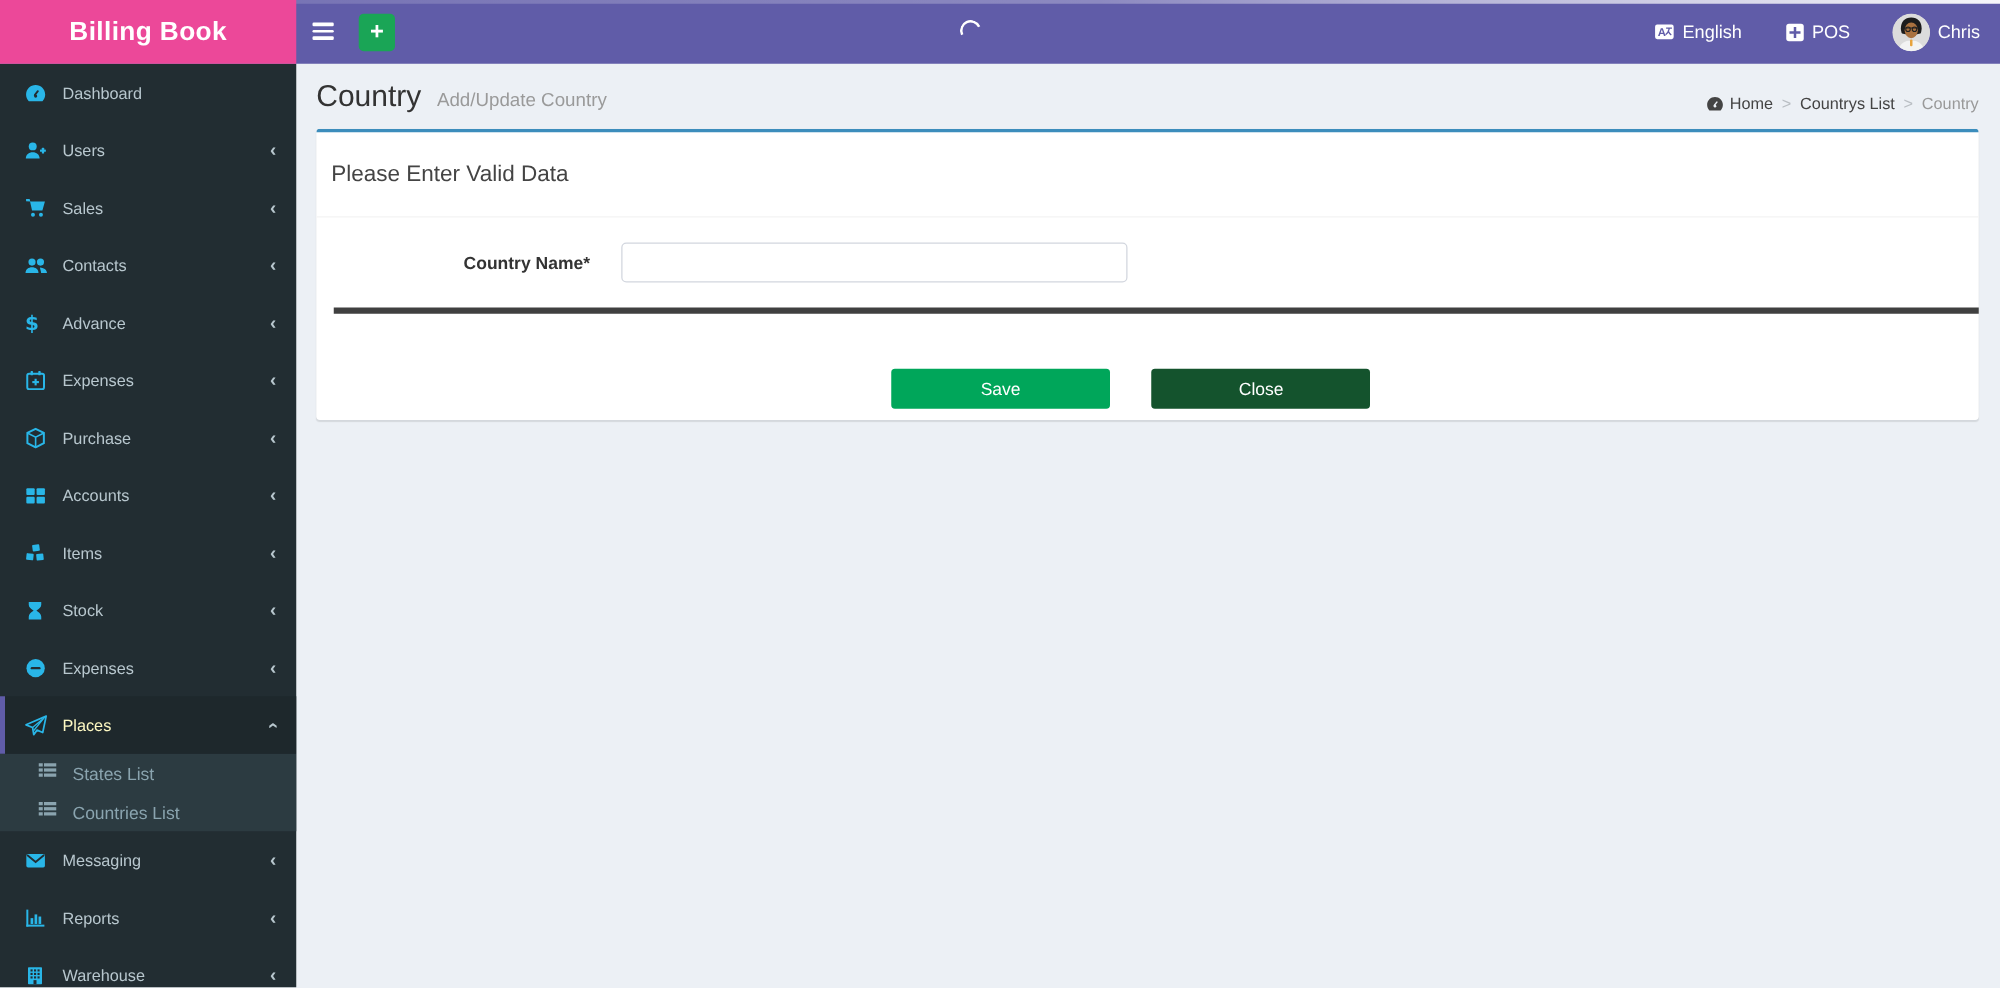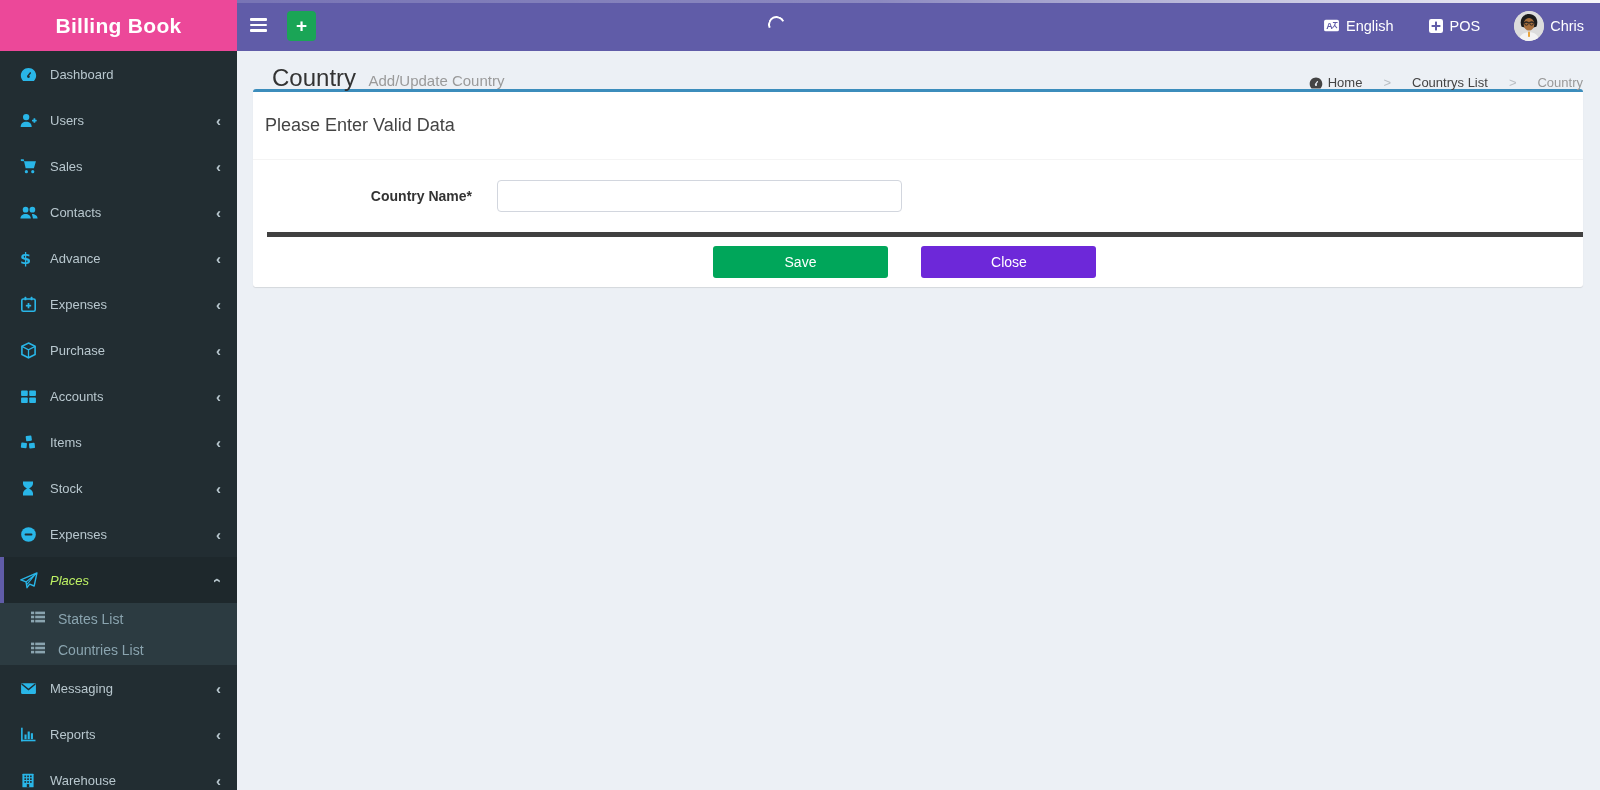--- a/index.html
+++ b/index.html
@@ -29,49 +29,49 @@
   .avatar-wrap { width:30px; height:30px; border-radius:50%; overflow:hidden; background:#dcdcdc; flex:0 0 auto; }
 
   
   .sidebar { position:absolute; top:51px; left:0; width:237px; height:739px; background:#222d32; z-index:10; }
   .menu { list-style:none; }
   .menu-item { height:46px; display:flex; align-items:center; padding-left:16px; cursor:pointer; position:relative; border-left:4px solid transparent; }
   .menu-item .mi { width:22px; display:flex; align-items:center; justify-content:flex-start; flex:0 0 22px; }
   .menu-item .ml { color:#b8c7ce; font-size:13px; margin-left:8px; }
   .menu-item .chev { position:absolute; right:16px; color:#b8c7ce; font-size:15px; font-weight:bold; line-height:1; }
   .menu-item.active { background:#1e282c; border-left:4px solid #605ca8; }
-  .menu-item.active .ml { color:#bef264;font-style:italic; }
+  .menu-item.active .ml { color:#fef9c3; }
   .dollar { color:#29b6e8; font-weight:bold; font-size:16px; font-family:"DejaVu Sans",sans-serif; }
   .submenu { list-style:none; background:#2c3b41; }
   .submenu-item { height:31px; display:flex; align-items:center; padding-left:30px; cursor:pointer; }
   .submenu-item .mi { width:20px; flex:0 0 20px; }
   .submenu-item .ml { color:#8aa4af; font-size:14px; margin-left:8px; }
   .chev-down { transform:rotate(90deg); display:inline-block; }
 
   
   .content { position:absolute; left:237px; top:51px; width:1363px; height:739px; background:#ecf0f5; }
-  .content-header { padding:13px 17px 8px 16px; position:relative; height:38px;margin-left:19px; }
+  .content-header { padding:13px 17px 8px 16px; position:relative; height:52px; }
   .page-title { display:inline; font-size:24px; font-weight:normal; color:#333; }
   .page-subtitle { display:inline; font-size:15px; color:#9a9a9a; margin-left:8px; }
-  .breadcrumb { position:absolute; right:17px; top:24px; font-size:13px; color:#444; display:flex; align-items:center; gap:21px; }
+  .breadcrumb { position:absolute; right:17px; top:24px; font-size:13px; color:#444; display:flex; align-items:center; gap:7px; }
   .breadcrumb .bc-link { color:#444; cursor:pointer; display:flex; align-items:center; gap:5px; }
   .breadcrumb .bc-sep { color:#b9bec3; }
   .breadcrumb .bc-active { color:#999; }
 
   .box { margin:0 17px 0 16px; background:#fff; border-top:3px solid #3c8dbc; border-radius:3px;
     box-shadow:0 1px 1px rgba(0,0,0,.1); }
   .box-header { padding:23px 12px; font-size:18px; color:#444; border-bottom:1px solid #f4f4f4; }
   .box-body { padding:20px 0; border-bottom:5px solid #404040;margin-left:14px; }
   .form-row { display:flex; align-items:center; }
   .form-label { width:230px; text-align:right; padding-right:25px; font-weight:bold; font-size:14px; color:#333; }
   .form-input { width:405px; height:32px; border:1px solid #d2d6de; border-radius:4px; padding:0 10px; font-size:14px; color:#555; outline:none; font-family:inherit; }
   .box-footer { padding:9px 0 9px 460px; }
   .btn { width:175px; height:32px; border:none; border-radius:3px; color:#fff; font-size:14px; cursor:pointer; font-family:inherit; }
   .btn-save { background:#00a65a; margin-right:29px; }
-  .btn-close { background:#6d28d9; }
+  .btn-close { background:#14532d;margin-top:35px; }
 </style>
 </head>
 <body>
 
 <div class="topbar">
   <div class="load-strip"></div>
   <div class="logo">Billing Book</div>
   <div class="hamburger">
     <span></span>
       <span></span>

